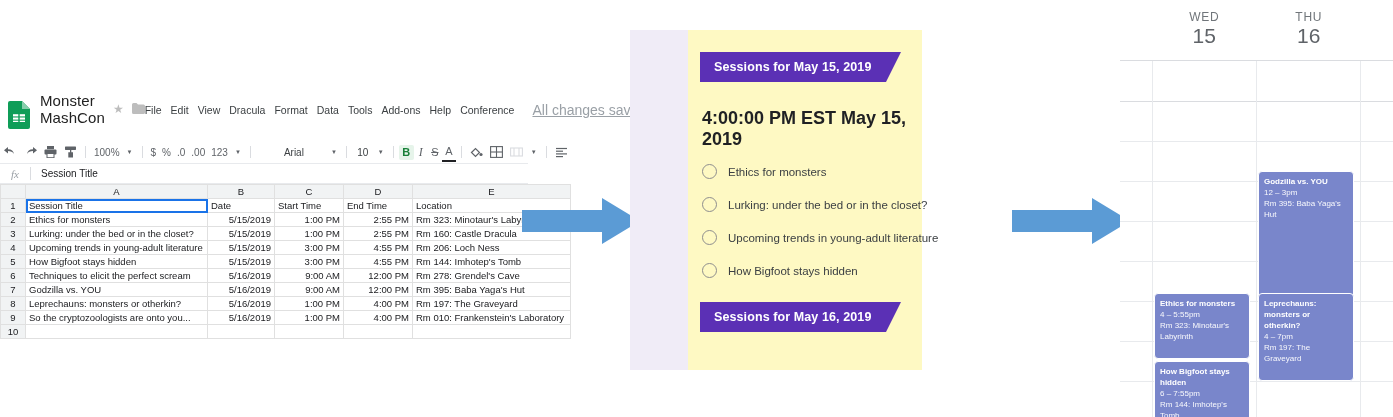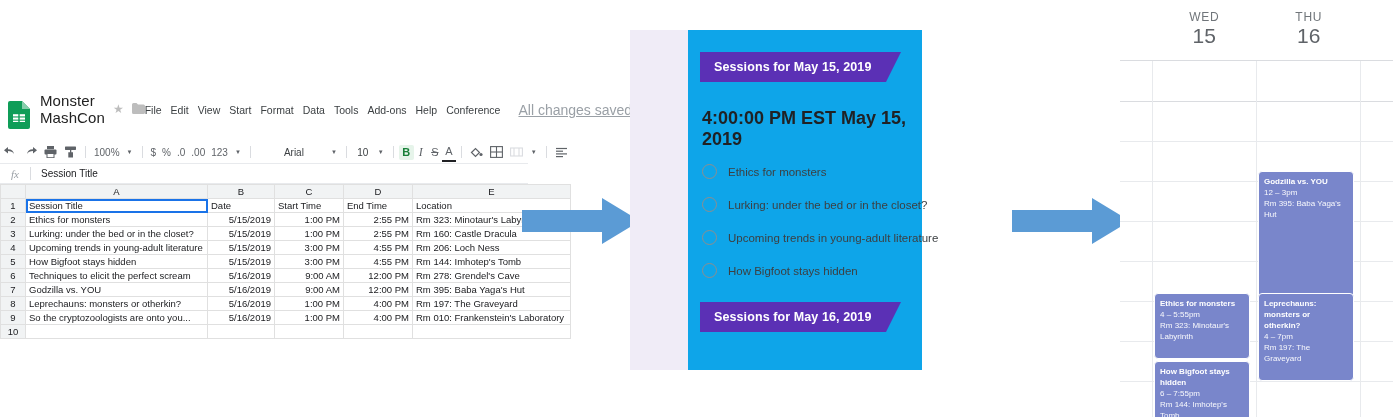--- a/index.html
+++ b/index.html
@@ -54,21 +54,21 @@
   .a1sel{outline:2px solid #1a73e8;outline-offset:-2px;}
 
   
   .arrow{position:absolute;top:198px;width:118px;height:46px;}
   .arrow svg{display:block;}
   #arrow-1{left:522px;}
   #arrow-2{left:1012px;}
 
   
   #form-panel{position:absolute;left:630px;top:30px;width:292px;height:340px;background:#f0ecf7;}
-  .form-card{position:absolute;left:58px;top:0;width:234px;height:340px;background:#0ea5e9;}
+  .form-card{position:absolute;left:58px;top:0;width:234px;height:340px;background:#fef9c3;}
   .ribbon{position:relative;margin-left:12px;height:30px;background:#5b30b5;display:flex;align-items:center;
      padding-left:14px;width:186px;box-sizing:border-box;}
   .ribbon .rtxt{color:#fff;font-size:12.5px;font-weight:bold;letter-spacing:.1px;white-space:nowrap;}
   .ribbon::after{content:"";position:absolute;right:-15px;top:0;width:0;height:0;
      border-left:15px solid #5b30b5;border-bottom:30px solid transparent;}
   #ribbon-1{margin-top:22px;}
   #ribbon-2{margin-top:24px;}
   .slot{padding-left:14px;}
   .slot-time{font-size:18px;font-weight:bold;color:#202124;margin-top:26px;margin-bottom:14px;}
   .opt{display:flex;align-items:center;margin-bottom:18px;}
@@ -118,21 +118,21 @@
         <span class="folder-icon">
           <svg width="13" height="11" viewBox="0 0 13 11">
               <path d="M0 1.5A1.5 1.5 0 0 1 1.5 0h3l1.5 1.5h5.5A1.5 1.5 0 0 1 13 3v6.5A1.5 1.5 0 0 1 11.5 11h-10A1.5 1.5 0 0 1 0 9.5z" fill="#bdbdbd"></path>
             </svg>
         </span>
       </div>
       <div class="menu-row">
         <span class="menu-item">File</span>
         <span class="menu-item">Edit</span>
         <span class="menu-item">View</span>
-        <span class="menu-item">Start</span>
+        <span class="menu-item">Dracula</span>
         <span class="menu-item">Format</span>
         <span class="menu-item">Data</span>
         <span class="menu-item">Tools</span>
         <span class="menu-item">Add-ons</span>
         <span class="menu-item">Help</span>
         <span class="menu-item">Conference</span>
         <span class="saved-note">All changes saved in Drive</span>
       </div>
     </div>
   </div>

